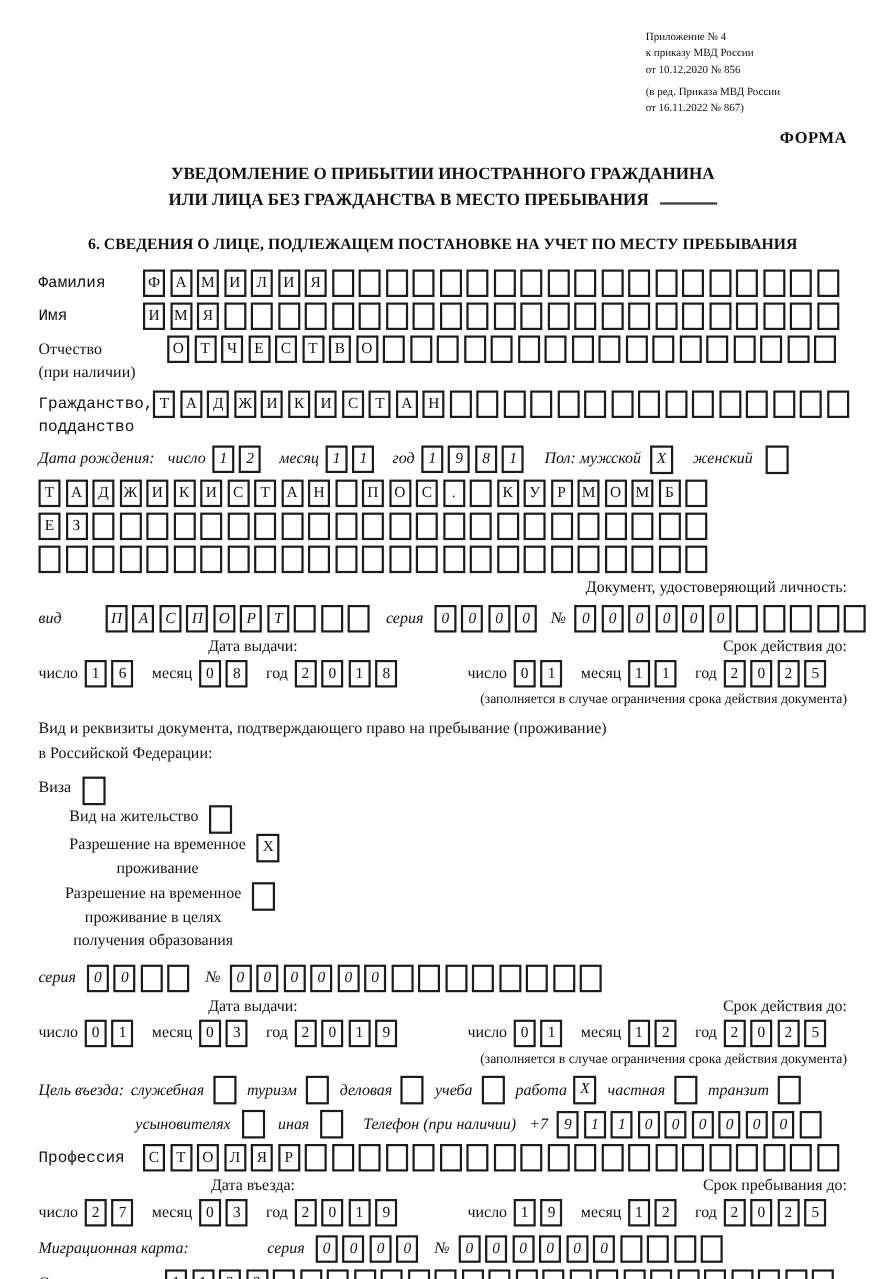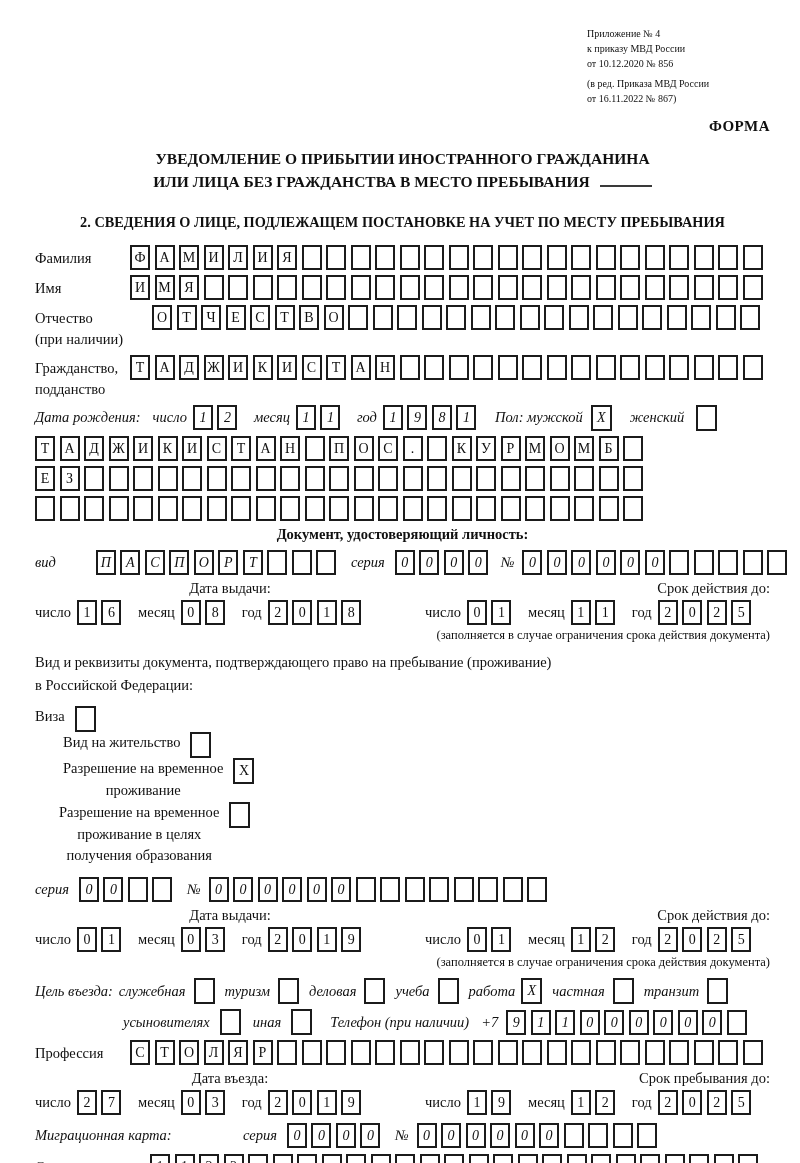--- a/index.html
+++ b/index.html
@@ -11,31 +11,31 @@
   .appendix .rev{margin-top:5px;}
   .forma{text-align:right;font-weight:bold;font-size:15px;margin-top:12px;letter-spacing:.5px;}
   .title{text-align:center;font-weight:bold;font-size:15.5px;line-height:1.5;margin-top:12px;}
   .tline{display:inline-block;width:52px;height:2px;background:#3a3a3a;margin-left:10px;}
   .sec-heading{text-align:center;font-weight:bold;font-size:14.3px;margin-top:20px;}
   .formbody{margin-top:14px;}
   .row{display:flex;align-items:flex-start;margin-bottom:5px;}
   .inline{display:flex;align-items:center;flex-wrap:nowrap;font-style:italic;}
   .lbl{line-height:1.45;padding-top:3px;}
   .inline .lbl{padding-top:0;}
-  .w95{flex:0 0 95px;}.w117{flex:0 0 117px;}.w115{flex:0 0 115px;}
+  .w95{flex:0 0 95px;font-family:Liberation Mono, monospace;}.w117{flex:0 0 117px;}.w115{flex:0 0 115px;}
   .cells{display:flex;flex-wrap:nowrap;}
   .cell{flex:0 0 20px;width:20px;height:25px;box-sizing:border-box;border:2px solid #1b1b1b;
         margin-right:4.5px;text-align:center;font-size:14px;line-height:21px;}
   .cbx{display:inline-block;flex:0 0 21px;width:21px;height:26px;box-sizing:border-box;
        border:2px solid #1b1b1b;text-align:center;font-size:14px;line-height:22px;}
   .dategroup{display:inline-flex;align-items:center;}
   .dategroup .dlabel{margin:0 6px 0 12px;}
   .dategroup .dlabel:first-child{margin-left:0;}
   .cgroup{display:inline-flex;}
-  .center-bold{text-align:center;font-weight:bold;margin:2px 0 7px;}
+  .center-bold{text-align:right;font-weight:normal;margin:2px 0 7px;}
   .dsec{margin:4px 0 8px;}
   .dheads{display:flex;}
   .dh-l{flex:0 0 390px;text-align:center;}
   .dh-r{flex:1;text-align:right;}
   .drow{display:flex;align-items:center;margin-top:3px;}
   .dg-l{flex:0 0 390px;}
   .dg-r{flex:1;}
   .dnote{text-align:right;font-size:12.5px;margin-top:3px;}
   .intro{line-height:1.65;margin:6px 0 2px;}
   .permitrow{display:flex;align-items:flex-start;margin:8px 0 10px;flex-direction:column;}
@@ -65,21 +65,21 @@
 от 16.11.2022 № 867)</div>
   </div>
 
   <div class="forma">ФОРМА</div>
 
   <div class="title">
     <div>УВЕДОМЛЕНИЕ О ПРИБЫТИИ ИНОСТРАННОГО ГРАЖДАНИНА</div>
     <div><span>ИЛИ ЛИЦА БЕЗ ГРАЖДАНСТВА В МЕСТО ПРЕБЫВАНИЯ</span><span class="tline"></span></div>
   </div>
 
-  <div class="sec-heading">2. СВЕДЕНИЯ О ЛИЦЕ, ПОДЛЕЖАЩЕМ ПОСТАНОВКЕ НА УЧЕТ ПО МЕСТУ ПРЕБЫВАНИЯ</div>
+  <div class="sec-heading">6. СВЕДЕНИЯ О ЛИЦЕ, ПОДЛЕЖАЩЕМ ПОСТАНОВКЕ НА УЧЕТ ПО МЕСТУ ПРЕБЫВАНИЯ</div>
 
   <div class="formbody">
 
     <div class="row">
       <div class="lbl w95">Фамилия</div>
       <div class="cells">
           <div class="cell">Ф</div>
           <div class="cell">А</div>
           <div class="cell">М</div>
           <div class="cell">И</div>

